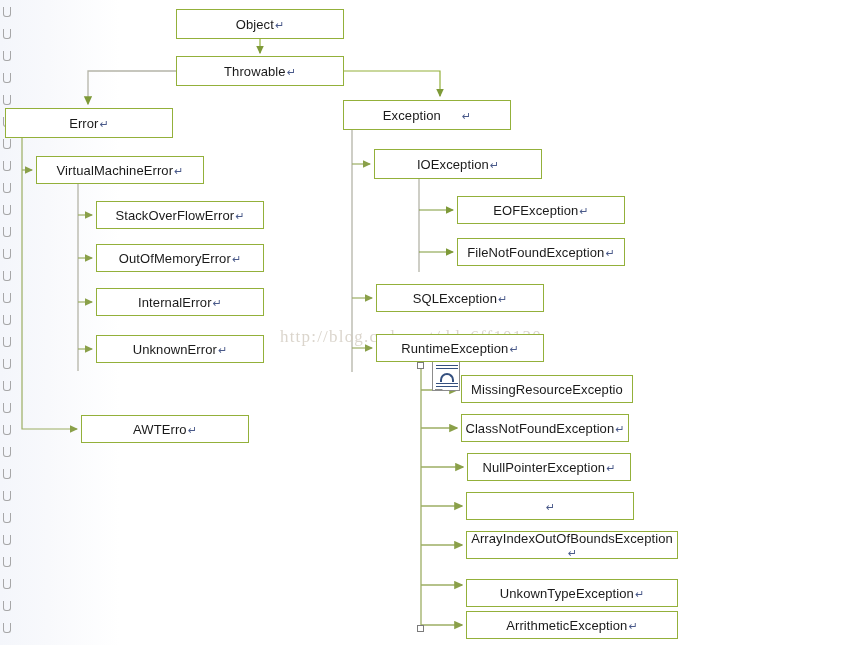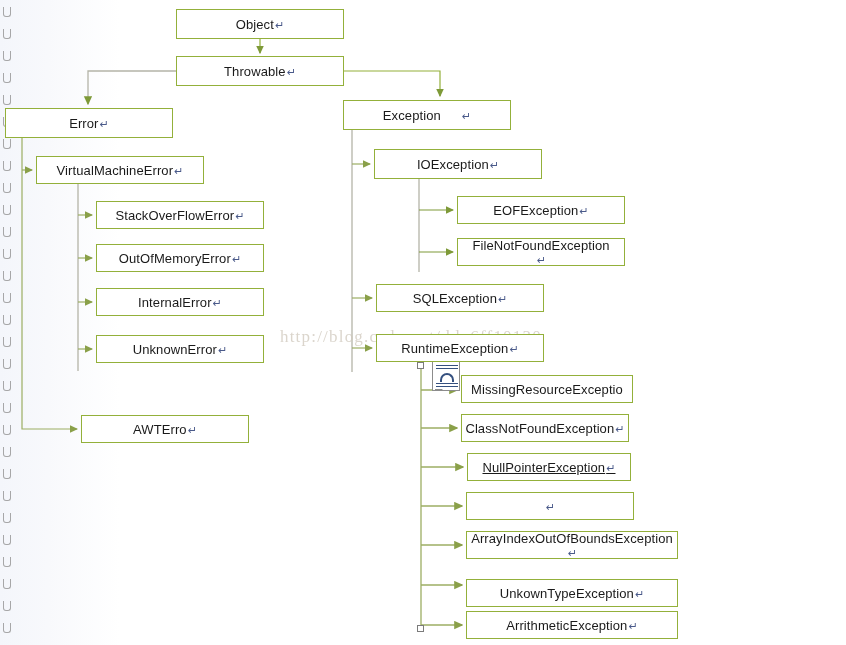--- a/index.html
+++ b/index.html
@@ -288,40 +288,40 @@
         <span class="pilcrow">↵</span>
       </div>
       <div class="node" style="left: 374px; top: 149px; width: 168px; height: 30px;">
         <span>IOException</span>
         <span class="pilcrow">↵</span>
       </div>
       <div class="node" style="left: 457px; top: 196px; width: 168px; height: 28px;">
         <span>EOFException</span>
         <span class="pilcrow">↵</span>
       </div>
-      <div class="node" style="left: 457px; top: 238px; width: 168px; height: 28px; flex-direction: column;">
+      <div class="node" style="left: 457px; top: 238px; width: 168px; height: 28px;">
         <span>FileNotFoundException</span>
         <span class="pilcrow">↵</span>
       </div>
       <div class="node" style="left: 376px; top: 284px; width: 168px; height: 28px;">
         <span>SQLException</span>
         <span class="pilcrow">↵</span>
       </div>
       <div class="node" style="left: 376px; top: 334px; width: 168px; height: 28px;">
         <span>RuntimeException</span>
         <span class="pilcrow">↵</span>
       </div>
       <div class="node" style="left: 461px; top: 375px; width: 172px; height: 28px;">
         <span>MissingResourceExceptio</span>
       </div>
       <div class="node" style="left: 461px; top: 414px; width: 168px; height: 28px;">
         <span>ClassNotFoundException</span>
         <span class="pilcrow">↵</span>
       </div>
-      <div class="node" style="left: 467px; top: 453px; width: 164px; height: 28px; text-decoration: underline;">
+      <div class="node" style="left: 467px; top: 453px; width: 164px; height: 28px;">
         <span>NullPointerException</span>
         <span class="pilcrow">↵</span>
       </div>
       <div class="node" style="left: 466px; top: 492px; width: 168px; height: 28px;">
         <span class="pilcrow">↵</span>
       </div>
       <div class="node" style="left: 466px; top: 531px; width: 212px; height: 28px; flex-direction: column;">
         <span>ArrayIndexOutOfBoundsException</span>
         <span class="pilcrow">↵</span>
       </div>

